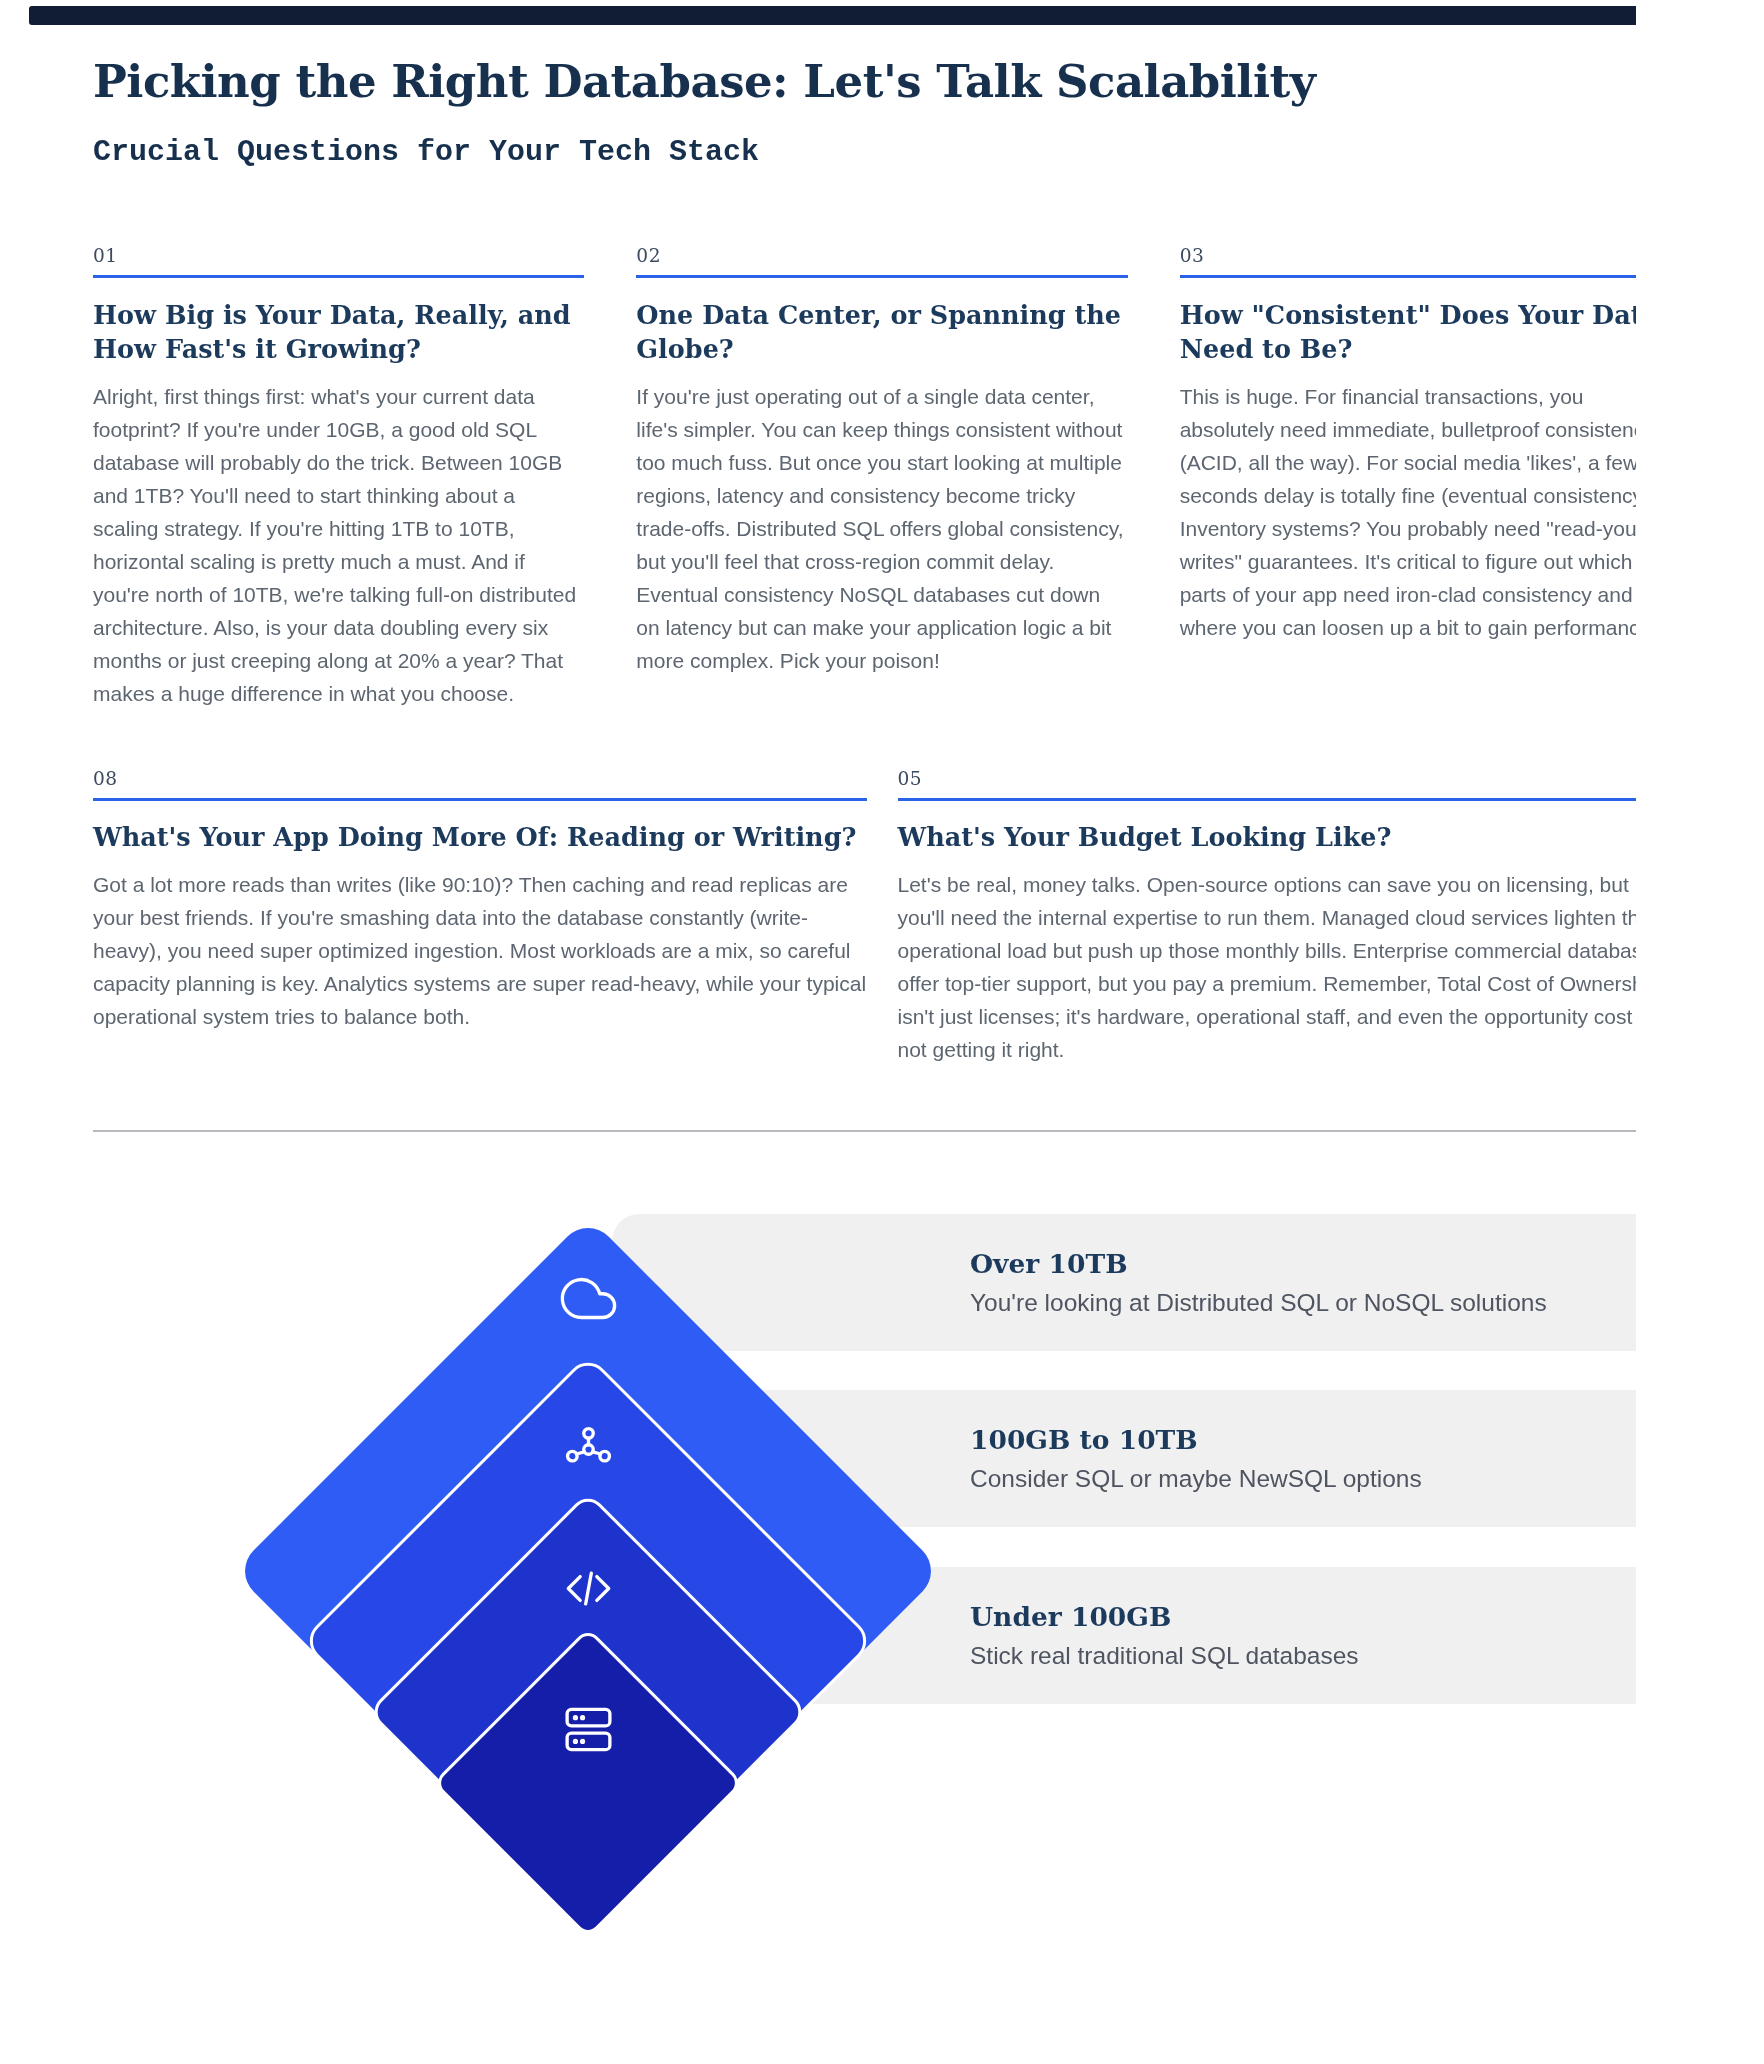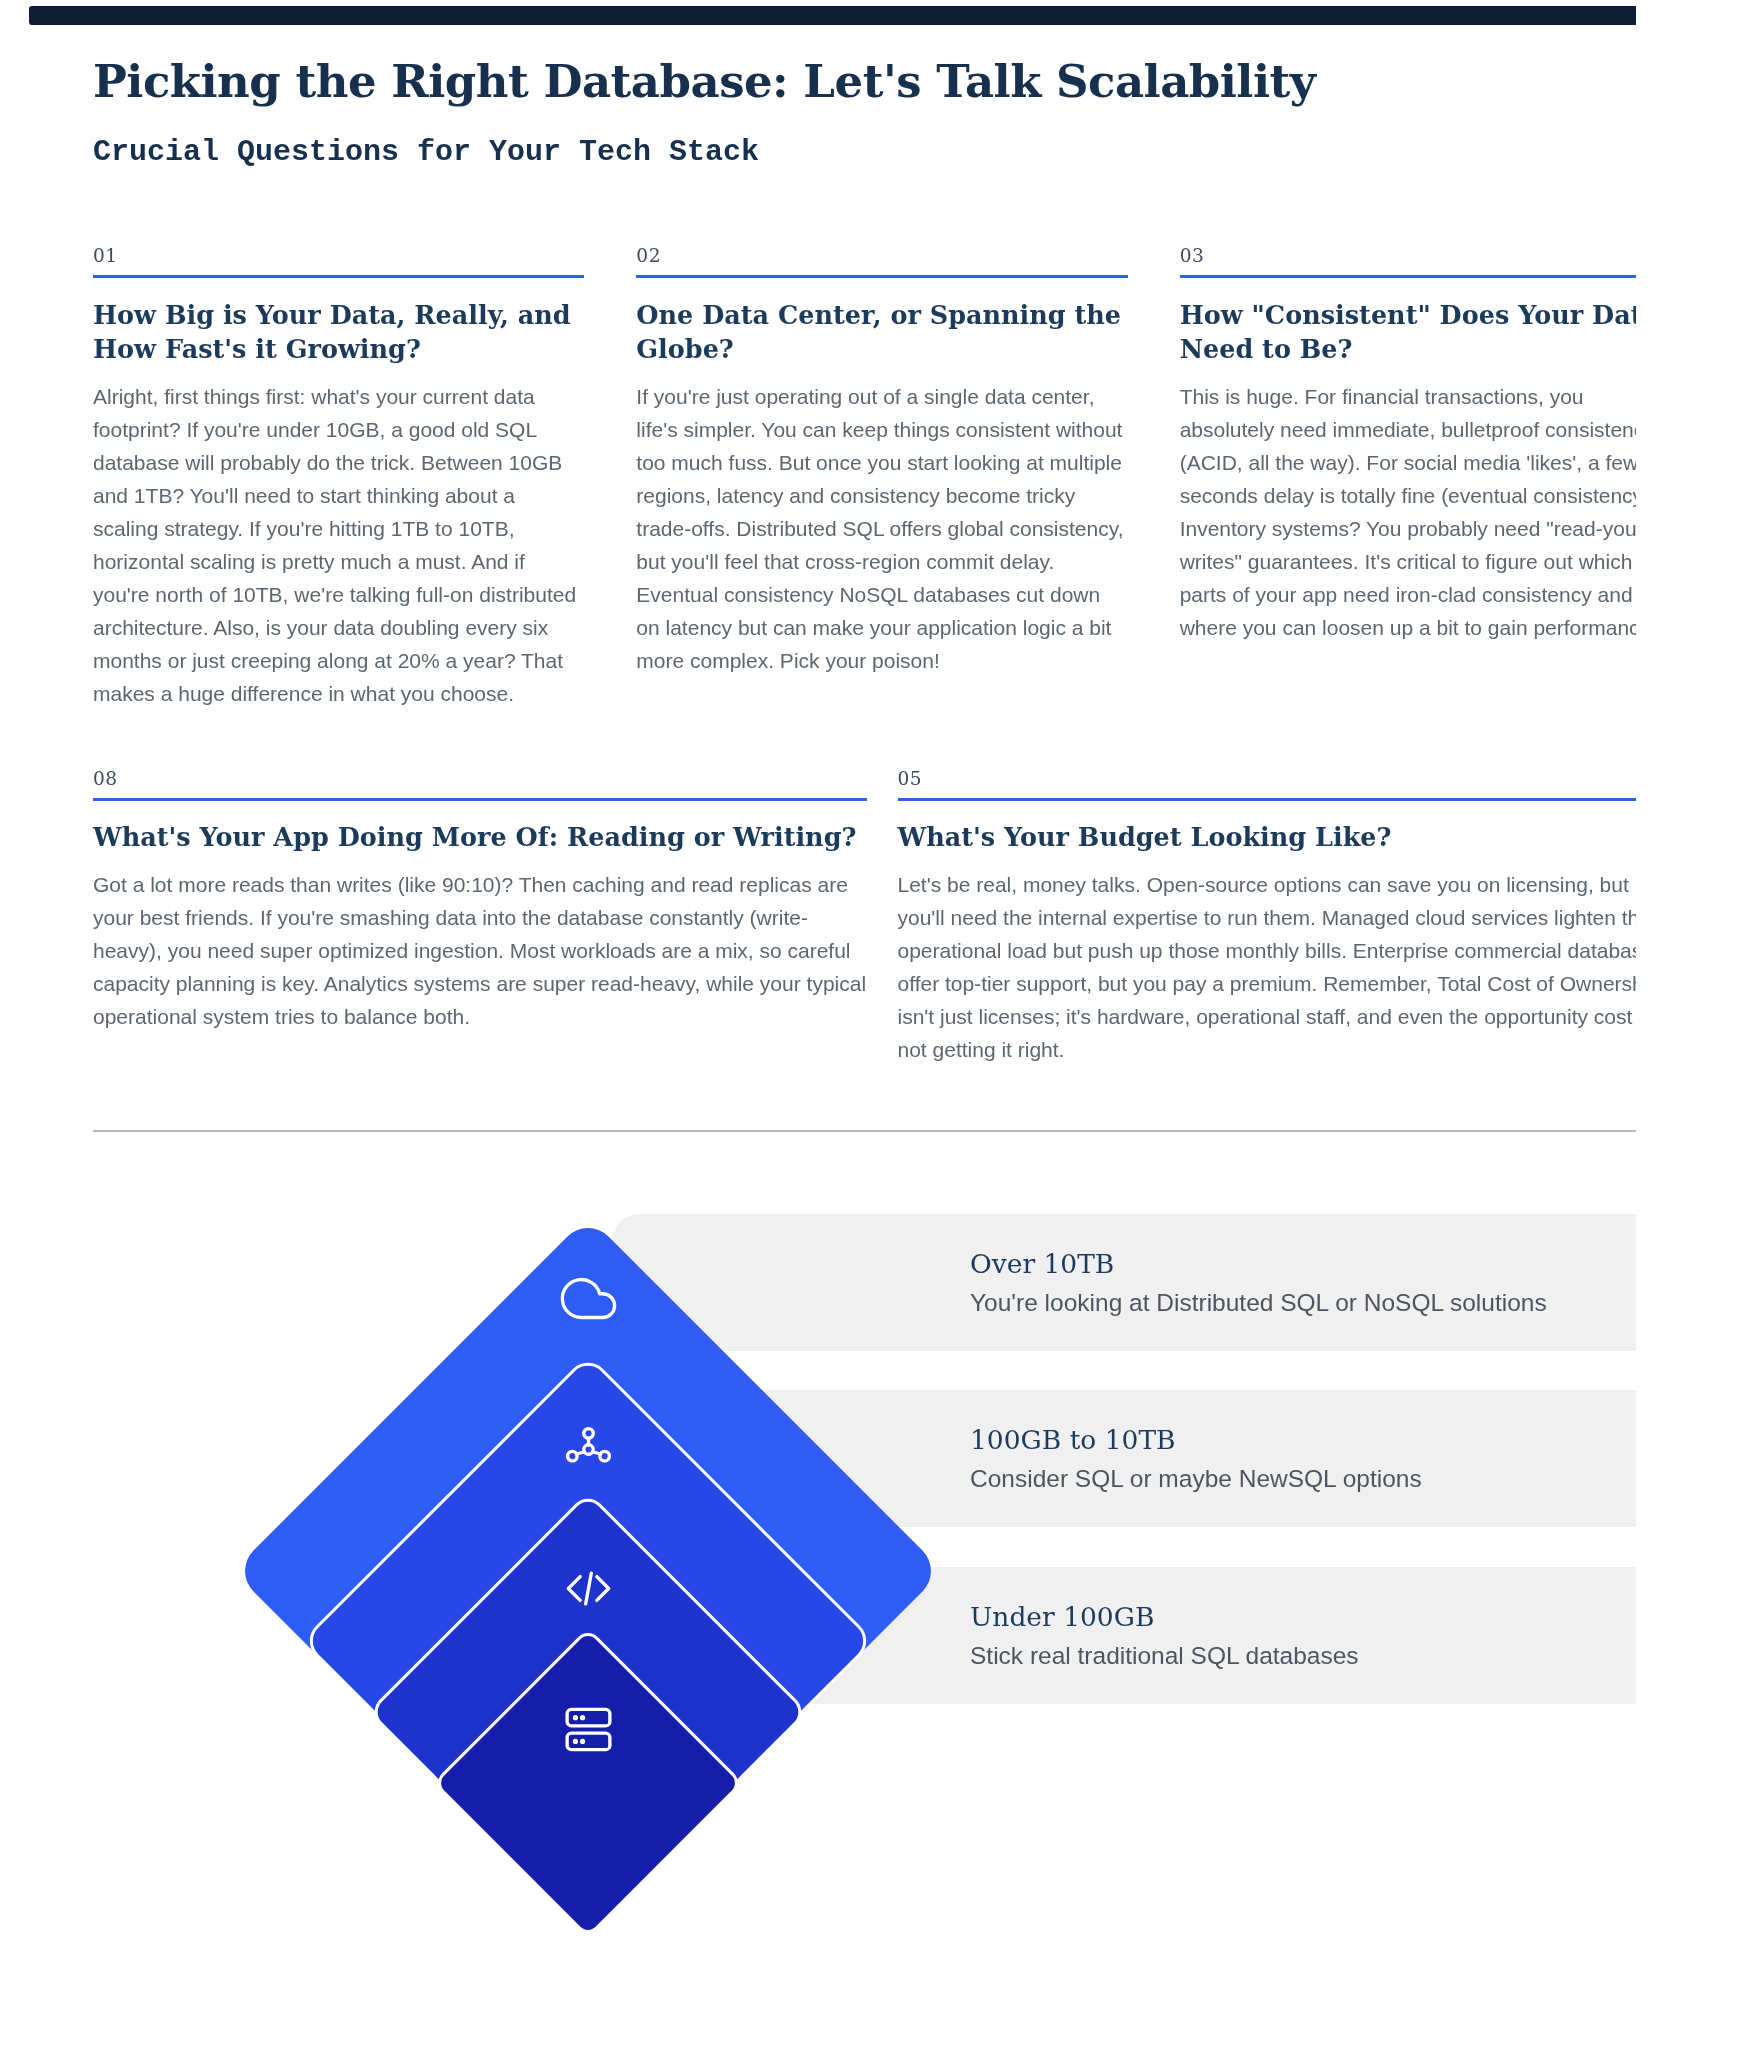--- a/index.html
+++ b/index.html
@@ -21,21 +21,21 @@
   .sec-rule { height:2.9px; background:#2a63ea; }
   .sec-title { font-family:"DejaVu Serif", serif; font-size:25.5px; line-height:1.35; font-weight:700; color:#1c3a5c; margin:19.6px 0 14.7px; }
   .sec-body { font-size:21px; line-height:1.57; color:#5d6670; }
 
   hr.divider { border:none; border-top:2px solid #b6babf; margin-top:63px; }
 
   .infographic { position:relative; height:755px; margin-top:82px; }
 
   .info-bar { position:absolute; left:519px; width:1117px; height:137px; background:#f0f0f1; border-radius:27.4px;
               display:flex; flex-direction:column; justify-content:center; padding-left:358px; z-index:1; }
-  .bar-title { font-family:"DejaVu Serif", serif; font-size:26.5px; font-weight:400; color:#1c3a5c; }
+  .bar-title { font-family:"DejaVu Serif", serif; font-size:26.5px; font-weight:700; color:#1c3a5c; }
   .bar-desc  { font-size:24.5px; color:#4e5560; margin-top:9.8px; }
 
   .diamond { position:absolute; transform:rotate(45deg); z-index:2; }
   .d1 { width:502px; height:502px; left:244px; top:106px; border-radius:29px; }
   .d2 { width:406px; height:406px; left:292px; top:224px; border:3.9px solid #fff; border-radius:21.6px; }
   .d3 { width:312px; height:312px; left:339px; top:342px; border:3.9px solid #fff; border-radius:17.6px; }
   .d4 { width:220px; height:220px; left:385px; top:459px; border:3.9px solid #fff; border-radius:13.7px; }
 
   .level-icon { position:absolute; left:467px; width:57px; height:57px; z-index:3; }
   .i1 { top:56px; } .i2 { top:207px; } .i3 { top:346px; } .i4 { top:487px; }

